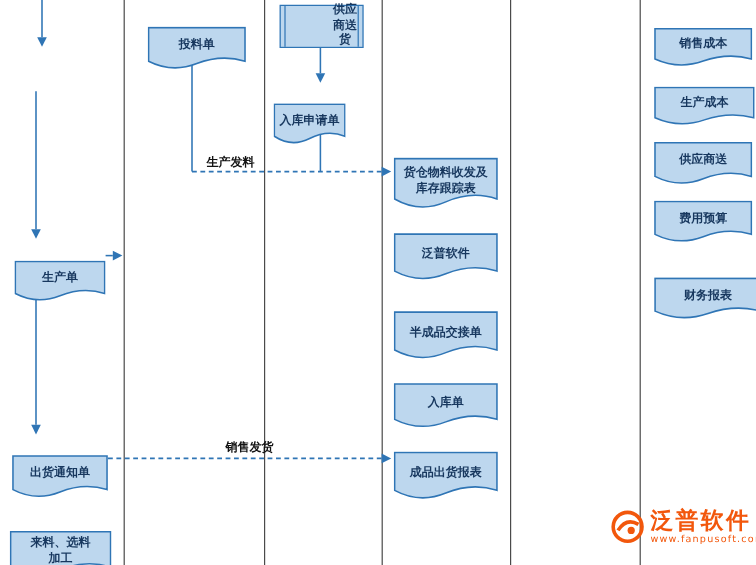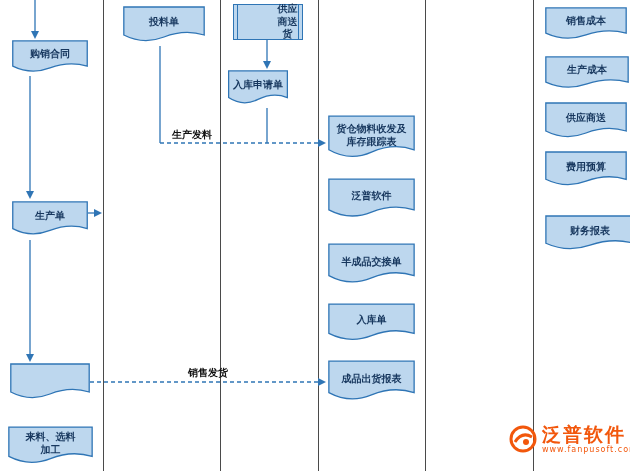--- a/index.html
+++ b/index.html
@@ -2,21 +2,21 @@
 <html><head>
 <meta charset="utf-8">
 <style>
   html,body{margin:0;padding:0;background:#fff;}
   .canvas{
     position:relative;width:630px;height:471px;background:#fff;overflow:hidden;
     font-family:"DejaVu Sans","Liberation Sans",sans-serif;
   }
   .lane{position:absolute;top:0;width:1px;height:471px;background:#4a4a4a;}
   .overlay{position:absolute;left:0;top:0;pointer-events:none;}
-  .doc{position:absolute;}
+  .doc{position:absolute;margin-top:16px;}
   .doc .shape{position:absolute;left:0;top:0;width:100%;height:100%;display:block;}
   .doc .shape path{fill:#BDD7EE;stroke:#2F75B5;stroke-width:1.3;vector-effect:non-scaling-stroke;}
   .lbl{
     position:absolute;left:1px;right:1px;top:0;bottom:7px;
     display:flex;align-items:center;justify-content:center;
     font-size:10px;font-weight:bold;color:#17375E;text-align:center;
     white-space:pre-line;line-height:1.25;
   }
   .proc{position:absolute;background:#BDD7EE;border:1.3px solid #2F75B5;box-sizing:border-box;}
   .proc::before,.proc::after{content:"";position:absolute;top:0;bottom:0;width:1px;background:#2F75B5;}
@@ -56,38 +56,33 @@
       <polygon points="31,31 39,31 35,39"></polygon>
       <polygon points="26,191 34,191 30,199"></polygon>
       <polygon points="26,354 34,354 30,362"></polygon>
       <polygon points="94,209 94,217 102,213"></polygon>
       <polygon points="263,61 271,61 267,69"></polygon>
       <polygon points="318,139 318,147 326,143"></polygon>
       <polygon points="318,378 318,386 326,382"></polygon>
     </g>
   </svg>
 
-  <div class="doc" style="left:12px;top:40px;width:76px;height:36px">
-    <svg class="shape" viewBox="0 0 100 40" preserveAspectRatio="none">
-        <path d="M1,1 L99,1 L99,29 Q75,23 50,31 Q25,39 1,29 Z"></path>
-      </svg>
-    <span class="lbl">购销合同</span>
-  </div>
 
   <div class="doc" style="left:12px;top:201px;width:76px;height:38px">
     <svg class="shape" viewBox="0 0 100 40" preserveAspectRatio="none">
         <path d="M1,1 L99,1 L99,29 Q75,23 50,31 Q25,39 1,29 Z"></path>
       </svg>
     <span class="lbl">生产单</span>
   </div>
 
   <div class="doc" style="left:10px;top:363px;width:80px;height:40px">
     <svg class="shape" viewBox="0 0 100 40" preserveAspectRatio="none">
         <path d="M1,1 L99,1 L99,29 Q75,23 50,31 Q25,39 1,29 Z"></path>
       </svg>
+    <span class="lbl">出货通知单</span>
   </div>
 
   <div class="doc" style="left:8px;top:426px;width:85px;height:42px">
     <svg class="shape" viewBox="0 0 100 40" preserveAspectRatio="none">
         <path d="M1,1 L99,1 L99,29 Q75,23 50,31 Q25,39 1,29 Z"></path>
       </svg>
     <span class="lbl">来料、选料
 加工</span>
   </div>
 

